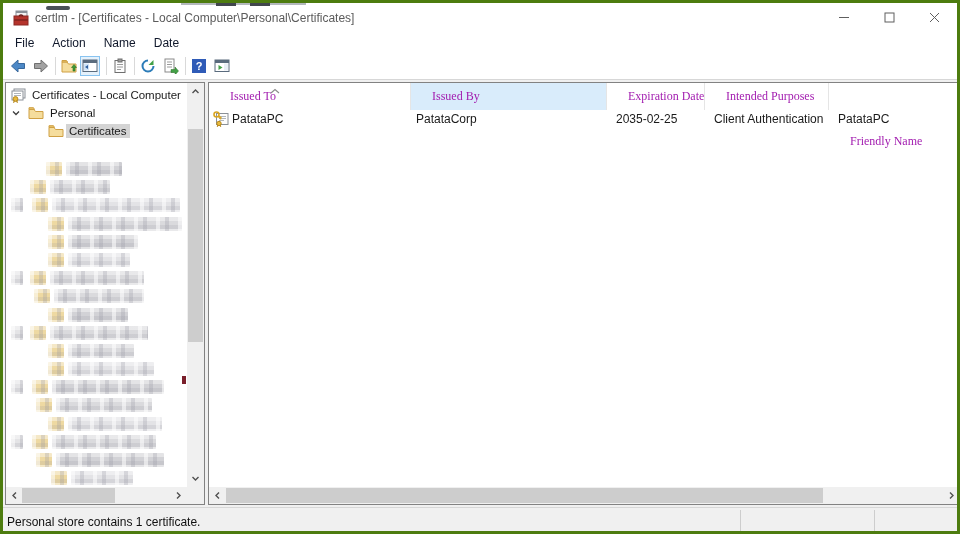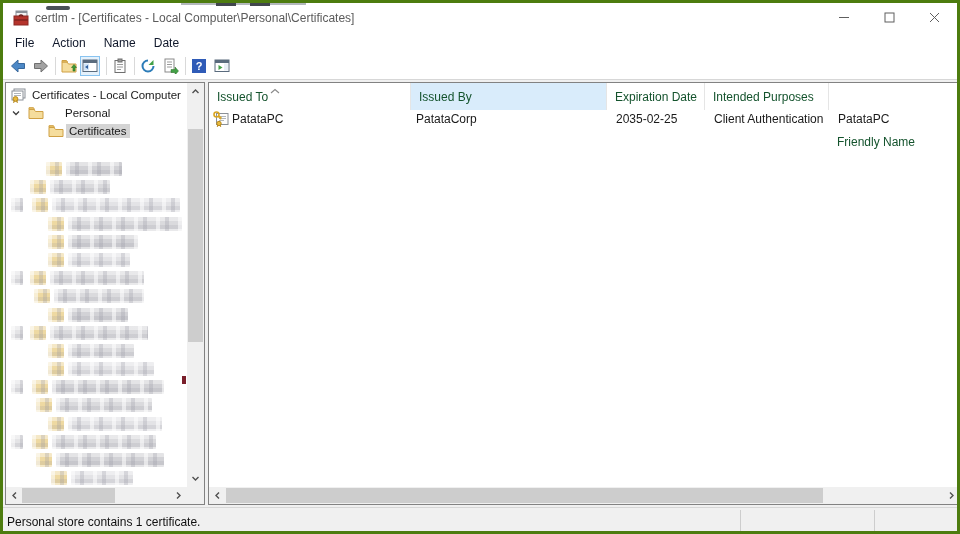--- a/index.html
+++ b/index.html
@@ -59,21 +59,21 @@
   .sb-h-tree { left:0; bottom:0; height:17px; width:181px; }
   .sb-h-list { left:0; bottom:0; height:17px; width:751px; }
   .sb-corner { position:absolute; right:0; bottom:0; width:17px; height:17px; background:#f0f0f0; }
   .sb-arrow { position:absolute; width:17px; height:17px; display:flex; align-items:center; justify-content:center; }
   .sb-thumb { position:absolute; background:#cdcdcd; }
   .sb-v .sb-thumb { left:1px; width:15px; top:46px; height:213px; }
   .sb-h-tree .sb-thumb { top:1px; height:15px; left:16px; width:93px; }
   .sb-h-list .sb-thumb { top:1px; height:15px; left:17px; width:597px; }
   
   .list-header { position:absolute; left:0; top:0; height:27px; width:751px; display:flex; background:#ffffff; }
-  .hcell { position:relative; height:27px; display:flex; align-items:center; padding-left:8px; border-right:1px solid #e5e5e5; color:#14532d; white-space:nowrap; overflow:hidden; }
+  .hcell { position:relative; height:27px; display:flex; align-items:center; padding-left:21px; border-right:1px solid #e5e5e5; color:#a21caf; white-space:nowrap; overflow:hidden;font-family:Liberation Serif, serif; }
   .hcell.hover { background:#d9ecfb; }
   .sort-arrow { position:absolute; left:60px; top:1px; }
   .list-row { position:absolute; left:0; top:27px; height:18px; width:751px; display:flex; align-items:center; }
   .rcell { position:relative; height:18px; display:flex; align-items:center; padding-left:5px; white-space:nowrap; overflow:hidden; }
   .rcell.first { padding-left:4px; }
   .cert-icon { width:16px; height:16px; margin-right:3px; flex:0 0 16px; }
   
   .statusbar { position:relative; height:28px; background:#f0f0f0; border-top:1px solid #d7d7d7; display:flex; align-items:center; }
   .status-text { padding-left:4px; color:#111; }
   .status-sep { position:absolute; top:2px; bottom:2px; width:1px; background:#cdcdcd; }
@@ -221,21 +221,21 @@
             <svg width="10" height="10" viewBox="0 0 10 10">
                 <polyline points="2,3.5 5,6.5 8,3.5" fill="none" stroke="#3c3c3c" stroke-width="1.3"></polyline>
               </svg>
           </span>
           <span class="tree-icon" style="left:22px">
             <svg width="16" height="16" viewBox="0 0 16 16">
               <path d="M1 4.5 h5 l1.5 2 h7.5 v7 h-14 z" fill="#f5dd9d" stroke="#cfa044"></path>
               <path d="M1 4.5 v-1.8 h4.5 l1 1.8 z" fill="#e8c36a" stroke="#cfa044"></path>
             </svg>
           </span>
-          <span class="tree-label" style="left:59px">Personal</span>
+          <span class="tree-label" style="left:44px">Personal</span>
         </div>
 
         <div class="tree-row">
           <span class="tree-icon" style="left:42px">
             <svg width="16" height="16" viewBox="0 0 16 16">
               <path d="M1 4.5 h5 l1.5 2 h7.5 v7 h-14 z" fill="#f5dd9d" stroke="#cfa044"></path>
               <path d="M1 4.5 v-1.8 h4.5 l1 1.8 z" fill="#e8c36a" stroke="#cfa044"></path>
             </svg>
           </span>
           <span class="tree-label selected" style="left:60px">Certificates</span>

